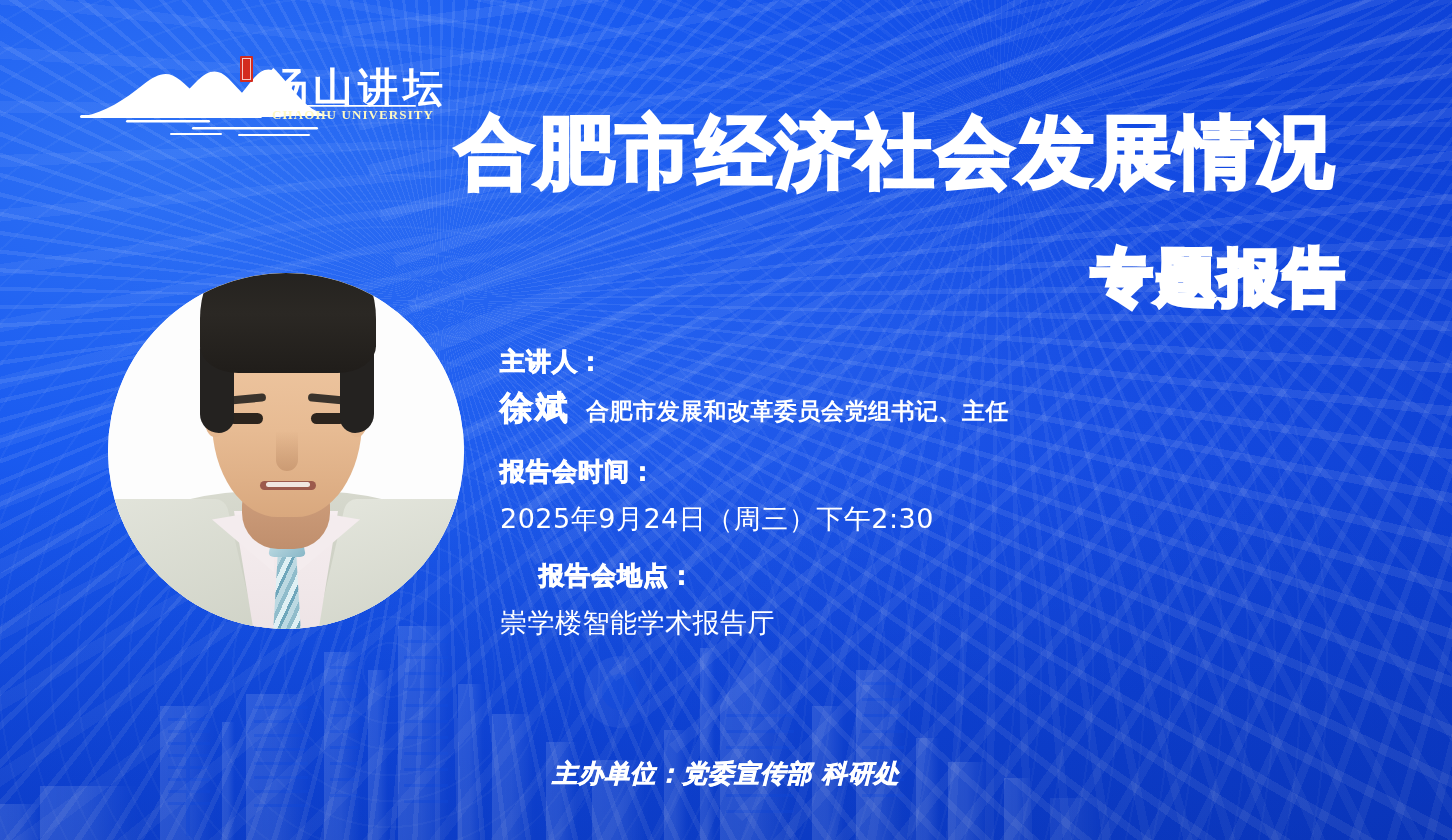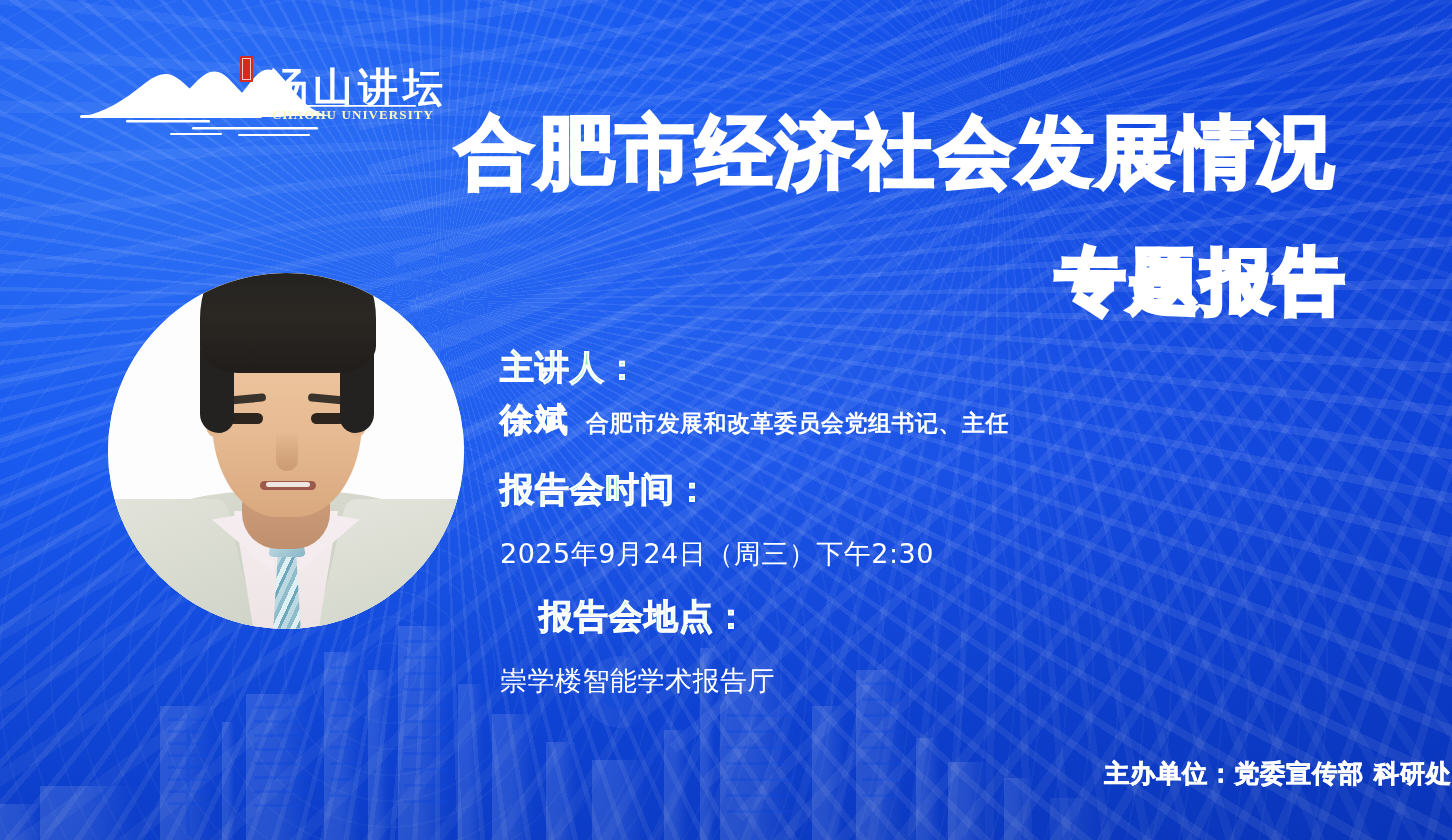--- a/index.html
+++ b/index.html
@@ -135,21 +135,21 @@
     font-weight: 900;
     color: #ffffff;
     letter-spacing: 2px;
     white-space: nowrap;
     font-family: "DejaVu Sans", "Liberation Sans", sans-serif;
     -webkit-text-stroke: 3px #ffffff;
   }
   .title-2 {
     position: absolute;
     right: 104px; top: 247px;
-    font-size: 69px;
+    font-size: 60px;
     line-height: 1;
     font-weight: 900;
     color: #5eead4;
     letter-spacing: 4px;
     white-space: nowrap;
     font-family: "DejaVu Sans", "Liberation Sans", sans-serif;
     -webkit-text-stroke: 5px #ffffff;
   }
 
   
@@ -276,23 +276,23 @@
   .ph-mouth-teeth {
     position: absolute;
     left: 158px; top: 209px;
     width: 44px; height: 5px;
     background: #f0e6e0; border-radius: 3px;
   }
 
   
   .info { position: absolute; left: 500px; top: 345px; width: 800px; }
   .label {
-    color: #86efac;
+    color: #ffffff;
     font-weight: 900;
-    font-size: 34px;
+    font-size: 25px;
     line-height: 1.32;
     letter-spacing: 1px;
     font-family: "DejaVu Sans", "Liberation Sans", sans-serif;
     -webkit-text-stroke: 1px #ffffff;
   }
   .speaker-row {
     display: flex; align-items: baseline;
     margin-top: 8px;
   }
   .speaker-name {
@@ -301,30 +301,31 @@
     font-family: Liberation Serif, serif;
   }
   .speaker-title {
     color: #ffffff; font-weight: 700; font-size: 23px;
     margin-left: 16px; letter-spacing: .5px;
     font-family: "DejaVu Sans", "Liberation Sans", sans-serif;
   }
   .label-time { margin-top: 24px; }
   .value {
     color: #ffffff; font-weight: 400; font-size: 27px;
-    margin-top: 24px; letter-spacing: .5px;
+    margin-top: 13px; letter-spacing: .5px;
     font-family: "DejaVu Sans", "Liberation Sans", sans-serif;
   }
   .label-place { margin-top: 22px; padding-left: 39px; }
 
   
   .footer {
     position: absolute;
     left: 0; right: 0; top: 757px;
-    text-align: right;
+    text-align: center;
+    font-style: italic;
   }
   .footer-text {
     display: inline-block;
     color: #ffffff;
     font-weight: 900;
     font-size: 25px;
     letter-spacing: 1px;
     -webkit-text-stroke: .7px #ffffff;
     font-family: "DejaVu Sans", "Liberation Sans", sans-serif;
   }

